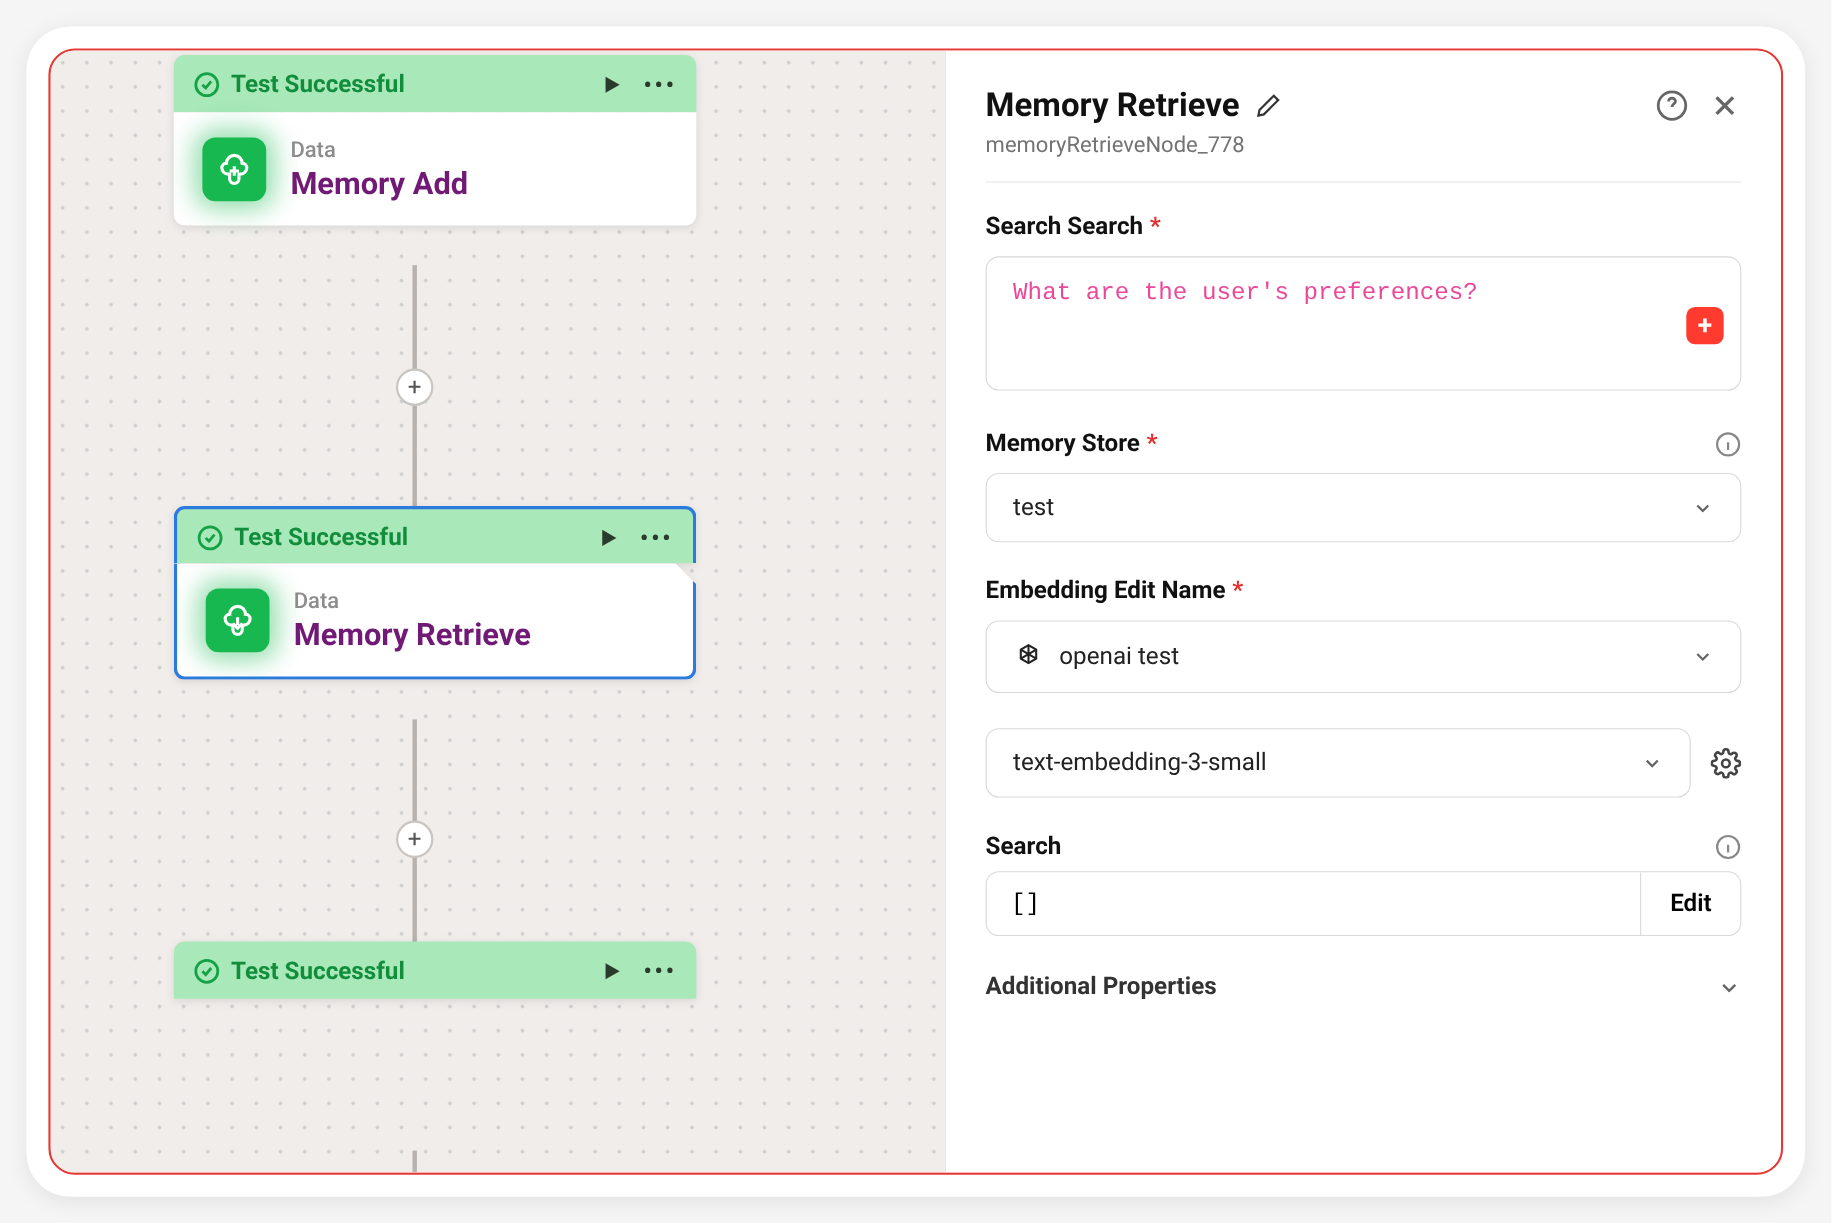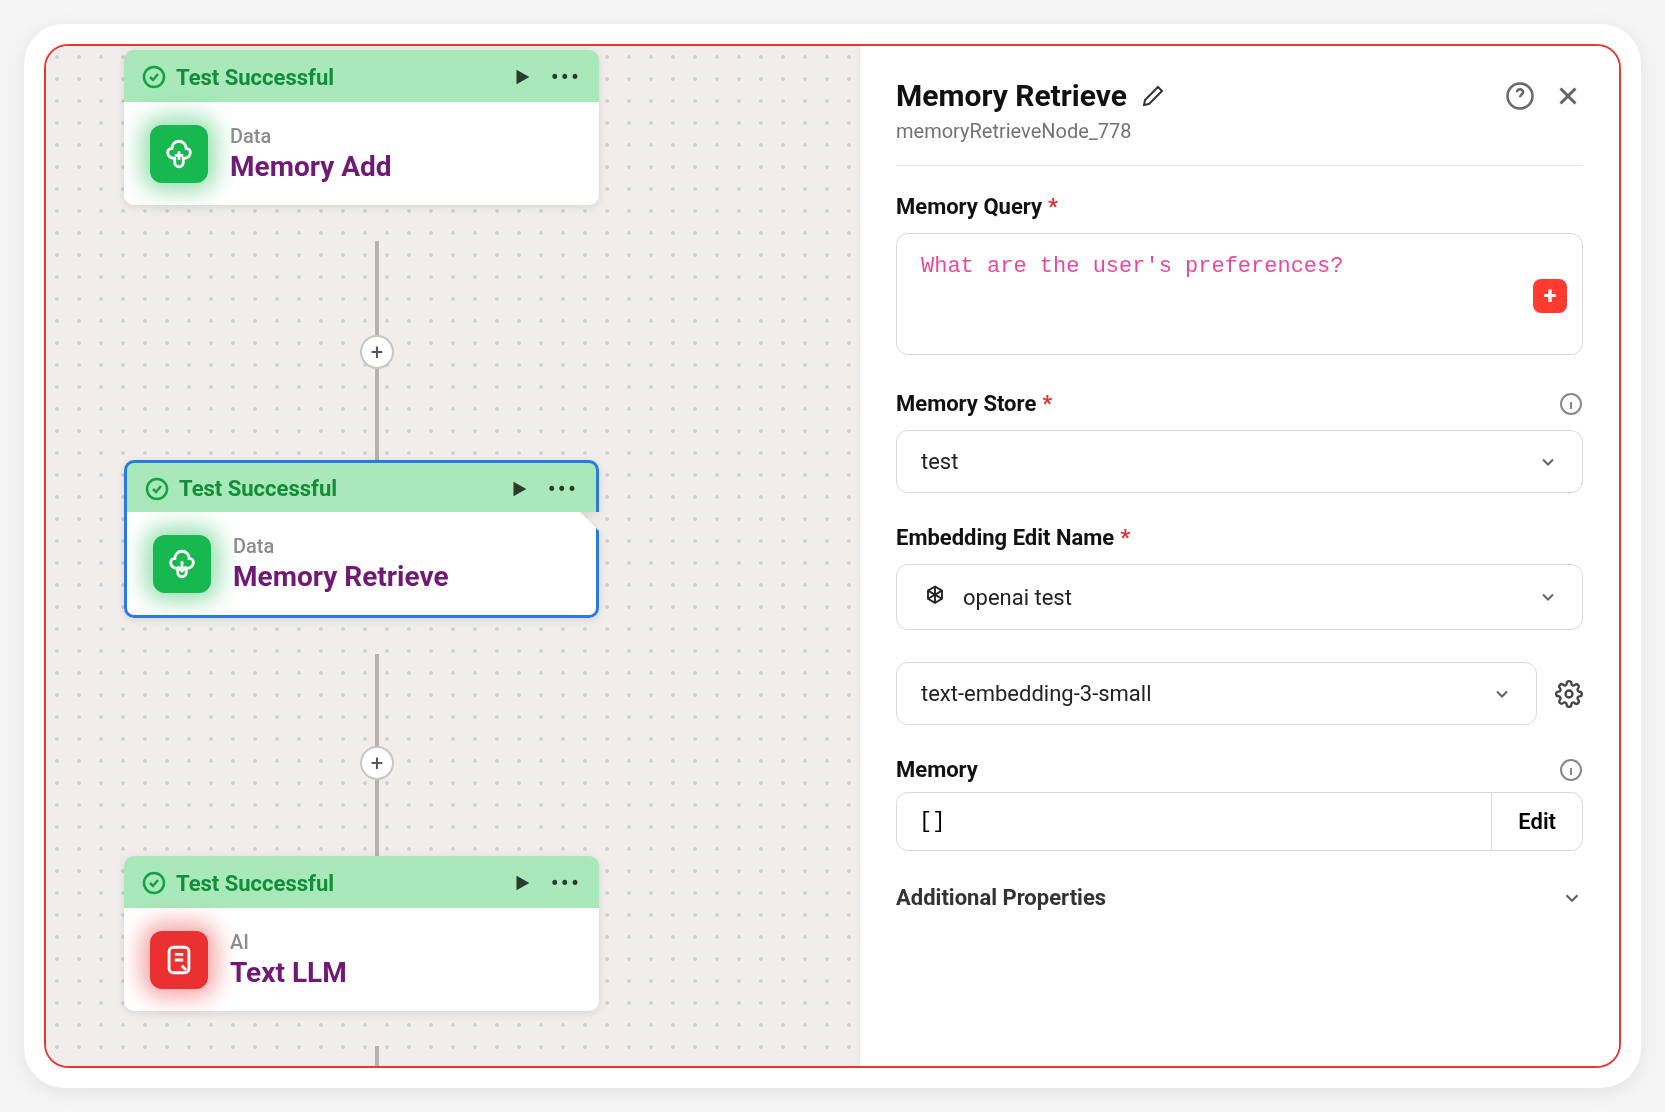--- a/index.html
+++ b/index.html
@@ -40,21 +40,21 @@
     border-left: 1px solid #e6e6e6;
     display: flex;
     flex-direction: column;
     padding: 32px 36px 12px 36px;
     overflow: hidden;
   }
 
   
   .node {
     position: absolute;
-    left: 78px;
+    left: 112px;
     width: 475px;
     border-radius: 10px;
     filter: drop-shadow(0 2px 4px rgba(0,0,0,0.1));
   }
   .node-header {
     background: #a8e8b9;
     border-radius: 10px 10px 0 0;
     padding: 10px 18px 8px 18px;
     display: flex;
     align-items: center;
@@ -289,32 +289,20 @@
           <svg class="check" viewBox="0 0 24 24" fill="none" stroke="currentColor" stroke-width="2.5">
               <circle cx="12" cy="12" r="10"></circle>
               <path d="m8 12 3 3 5-6"></path>
             </svg>
           <span class="node-status">Test Successful</span>
           <svg class="play-icon" viewBox="0 0 24 24" fill="currentColor">
               <path d="M6 4l14 8-14 8z"></path>
             </svg>
           <span class="dots-icon">•••</span>
         </div>
-        <div class="node-body">
-          <div class="node-icon red">
-            <svg viewBox="0 0 24 24" fill="none" stroke="currentColor" stroke-width="2">
-                <rect x="5" y="3" width="14" height="18" rx="3"></rect>
-                <path d="M9 8h6M9 12h6M14 16l3 3"></path>
-              </svg>
-          </div>
-          <div>
-            <div class="node-cat">AI</div>
-            <div class="node-title">Text LLM</div>
-          </div>
-        </div>
       </div>
 
       <div class="connector" style="top:1000px; height:80px"></div>
 
     </div>
 
     <div class="panel">
 
       <div class="panel-head">
         <span class="panel-title">Memory Retrieve</span>
@@ -331,21 +319,21 @@
         <span class="close-icon">
           <svg viewBox="0 0 24 24" fill="none" stroke="currentColor" stroke-width="2.5">
               <path d="M6 6l12 12M18 6l-12 12"></path>
             </svg>
         </span>
       </div>
       <div class="panel-sub">memoryRetrieveNode_778</div>
       <div class="divider"></div>
 
       <div class="field-label">
-        <span>Memory Query</span>
+        <span>Search Search</span>
           <span class="req">*</span>
       </div>
       <div class="textarea-wrap">
         <textarea class="textarea" style="">What are the user's preferences?</textarea>
         <div class="plus-red">+</div>
       </div>
 
       <div class="field-label">
         <span>Memory Store</span>
           <span class="req">*</span>
@@ -382,21 +370,21 @@
               <path d="M6 9l6 6 6-6"></path>
             </svg>
         </div>
         <svg class="gear-icon" viewBox="0 0 24 24" fill="none" stroke="currentColor" stroke-width="2">
             <circle cx="12" cy="12" r="3"></circle>
             <path d="M19.4 15a1.7 1.7 0 0 0 .34 1.87l.06.06a2 2 0 1 1-2.83 2.83l-.06-.06a1.7 1.7 0 0 0-1.87-.34 1.7 1.7 0 0 0-1.03 1.56V21a2 2 0 1 1-4 0v-.09a1.7 1.7 0 0 0-1.03-1.56 1.7 1.7 0 0 0-1.87.34l-.06.06a2 2 0 1 1-2.83-2.83l.06-.06a1.7 1.7 0 0 0 .34-1.87 1.7 1.7 0 0 0-1.56-1.03H3a2 2 0 1 1 0-4h.09a1.7 1.7 0 0 0 1.56-1.03 1.7 1.7 0 0 0-.34-1.87l-.06-.06a2 2 0 1 1 2.83-2.83l.06.06a1.7 1.7 0 0 0 1.87.34 1.7 1.7 0 0 0 1.03-1.56V3a2 2 0 1 1 4 0v.09a1.7 1.7 0 0 0 1.03 1.56 1.7 1.7 0 0 0 1.87-.34l.06-.06a2 2 0 1 1 2.83 2.83l-.06.06a1.7 1.7 0 0 0-.34 1.87 1.7 1.7 0 0 0 1.56 1.03H21a2 2 0 1 1 0 4h-.09a1.7 1.7 0 0 0-1.56 1.03z"></path>
           </svg>
       </div>
 
       <div class="field-label" style="margin-bottom:10px">
-        <span>Memory</span>
+        <span>Search</span>
         <svg class="info-icon" viewBox="0 0 24 24" fill="none" stroke="currentColor" stroke-width="2">
             <circle cx="12" cy="12" r="10"></circle>
             <path d="M12 8h.01M11 11h1v5h1"></path>
           </svg>
       </div>
       <div class="filter-row">
         <div class="filter-val">[]</div>
         <div class="filter-edit">Edit</div>
       </div>
 

